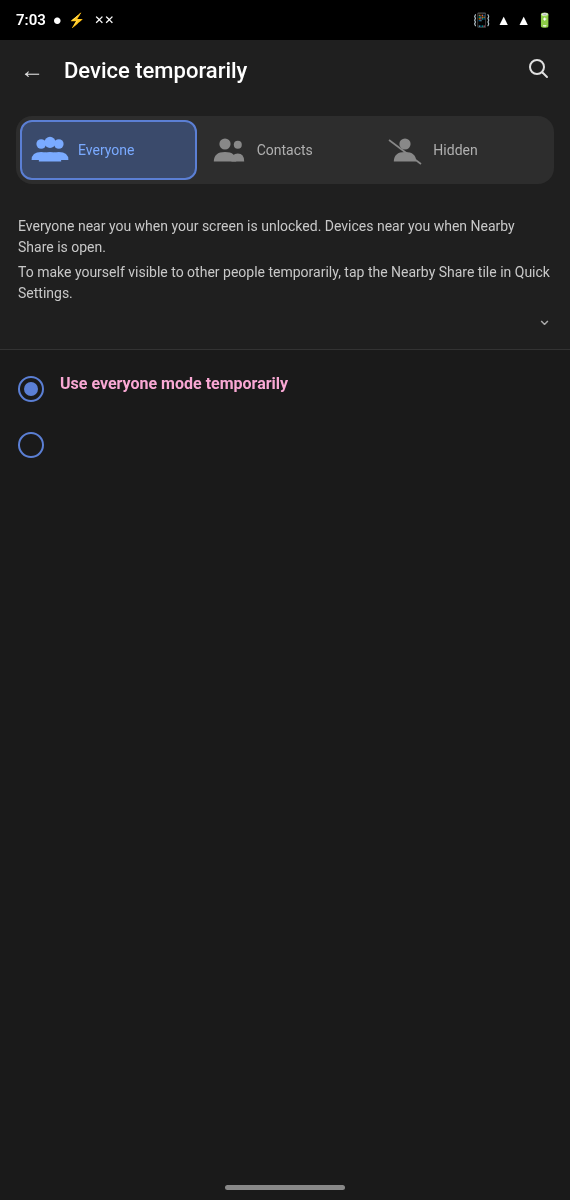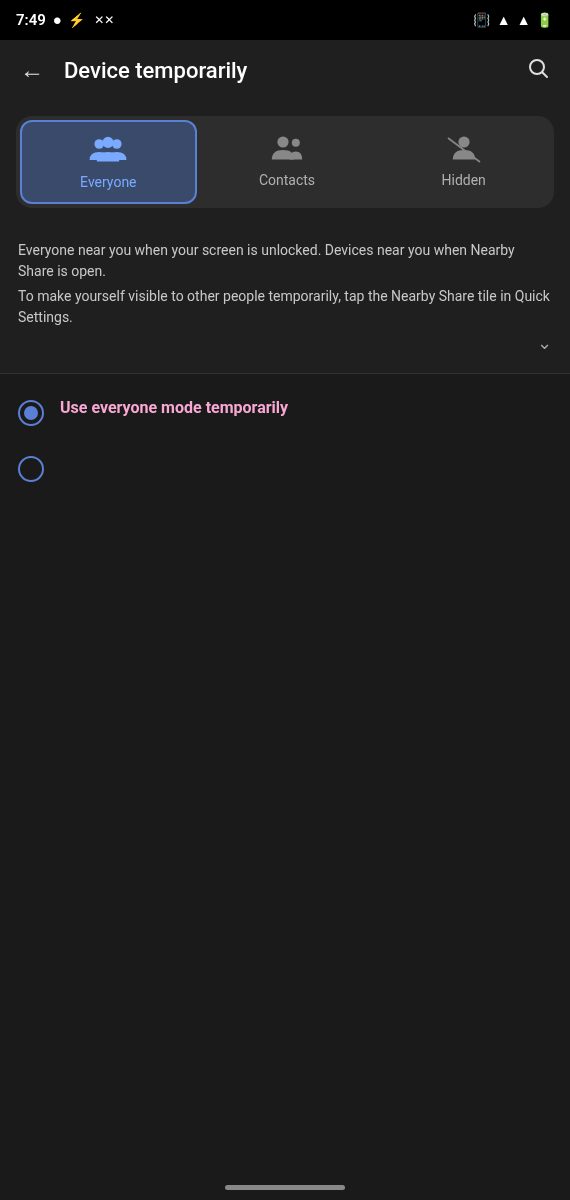--- a/index.html
+++ b/index.html
@@ -83,21 +83,21 @@
     .visibility-tabs {
       background: #2d2d2d;
       border-radius: 16px;
       display: flex;
       padding: 4px;
       gap: 4px;
     }
     .vis-tab {
       flex: 1;
       display: flex;
-      flex-direction: column;
+      flex-direction: row;
       align-items: center;
       padding: 12px 8px;
       border-radius: 12px;
       cursor: pointer;
       gap: 8px;
     }
     .vis-tab.active {
       background: #3a4a6b;
       border: 2px solid #5b7fd4;
     }
@@ -206,21 +206,21 @@
       height: 5px;
       background: #888;
       border-radius: 3px;
     }
   </style>
 </head>
 <body>
 
 <div class="status-bar">
   <div class="status-left">
-    <span class="status-time">7:49</span>
+    <span class="status-time">7:03</span>
     <span class="status-icon">⏺</span>
     <span class="status-icon">⚡</span>
     <span class="status-icon" style="font-size:12px;">✕✕</span>
   </div>
   <div class="status-right">
     <span>📳</span>
     <span>▲</span>
     <span>▲</span>
     <span>🔋</span>
   </div>

